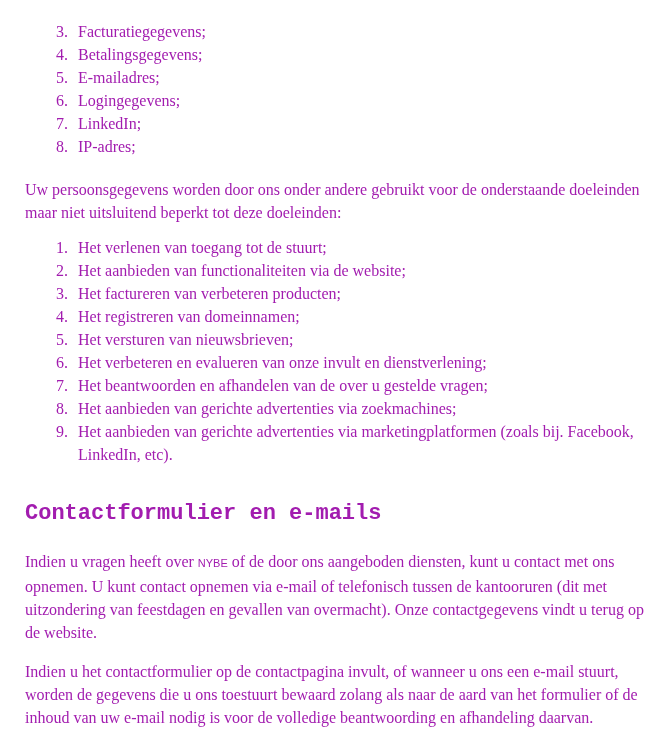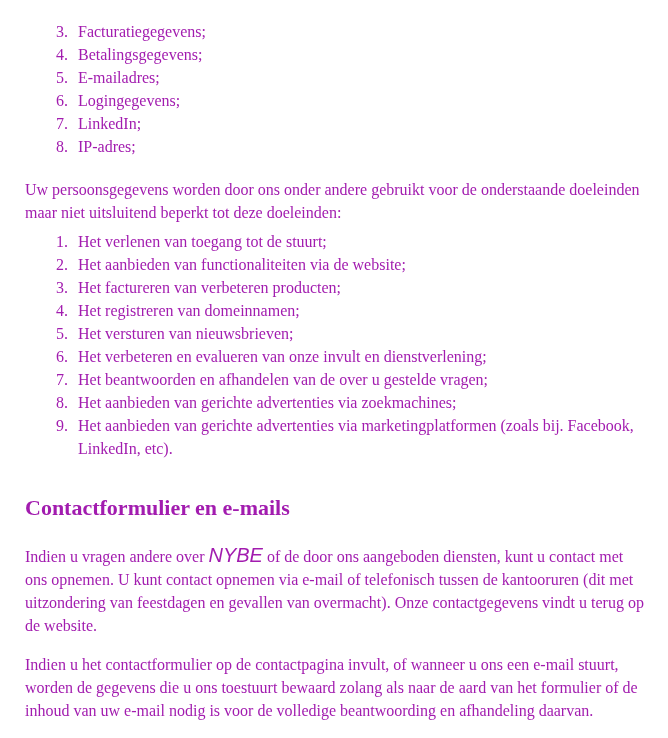--- a/index.html
+++ b/index.html
@@ -21,39 +21,38 @@
   }
   ol.doc-list {
     margin: 0;
     padding: 0 0 0 47px;
     list-style: decimal outside;
   }
   ol.doc-list li {
     padding-left: 6px;
   }
   p.doc-paragraph {
-    margin: 20px 0 6px 0;
+    margin: 20px 0 12px 0;
   }
   p.doc-paragraph.post-heading {
     margin: 22px 0 0 0;
   }
   p.doc-paragraph.last {
     margin: 16px 0 0 0;
   }
   h2.section-heading {
-    font-family: Liberation Serif, serif;
+    font-family: Liberation Mono, monospace;
     font-size: 22px;
     line-height: 28px;
     font-weight: bold;
     margin: 34px 0 0 0;
   }
   .brand {
     font-family: "Liberation Sans", sans-serif;
-    font-size: 20px;
-    font-style: italic;
+    font-size: 11px;
   }
 </style>
 </head>
 <body>
 
 <div class="page">
 
   <ol class="doc-list" start="3">
     <li>Facturatiegegevens;</li>
     <li>Betalingsgegevens;</li>
@@ -72,17 +71,17 @@
     <li>Het registreren van domeinnamen;</li>
     <li>Het versturen van nieuwsbrieven;</li>
     <li>Het verbeteren en evalueren van onze invult en dienstverlening;</li>
     <li>Het beantwoorden en afhandelen van de over u gestelde vragen;</li>
     <li>Het aanbieden van gerichte advertenties via zoekmachines;</li>
     <li>Het aanbieden van gerichte advertenties via marketingplatformen (zoals bij. Facebook, LinkedIn, etc).</li>
   </ol>
 
   <h2 class="section-heading">Contactformulier en e-mails</h2>
 
-  <p class="doc-paragraph post-heading"><span>Indien u vragen andere over </span><span class="brand">NYBE</span><span> of de door ons aangeboden diensten, kunt u contact met ons opnemen. U kunt contact opnemen via e-mail of telefonisch tussen de kantooruren (dit met uitzondering van feestdagen en gevallen van overmacht). Onze contactgegevens vindt u terug op de website.</span></p>
+  <p class="doc-paragraph post-heading"><span>Indien u vragen heeft over </span><span class="brand">NYBE</span><span> of de door ons aangeboden diensten, kunt u contact met ons opnemen. U kunt contact opnemen via e-mail of telefonisch tussen de kantooruren (dit met uitzondering van feestdagen en gevallen van overmacht). Onze contactgegevens vindt u terug op de website.</span></p>
 
   <p class="doc-paragraph post-heading last">Indien u het contactformulier op de contactpagina invult, of wanneer u ons een e-mail stuurt, worden de gegevens die u ons toestuurt bewaard zolang als naar de aard van het formulier of de inhoud van uw e-mail nodig is voor de volledige beantwoording en afhandeling daarvan.</p>
 
 </div>
 
 </body></html>

